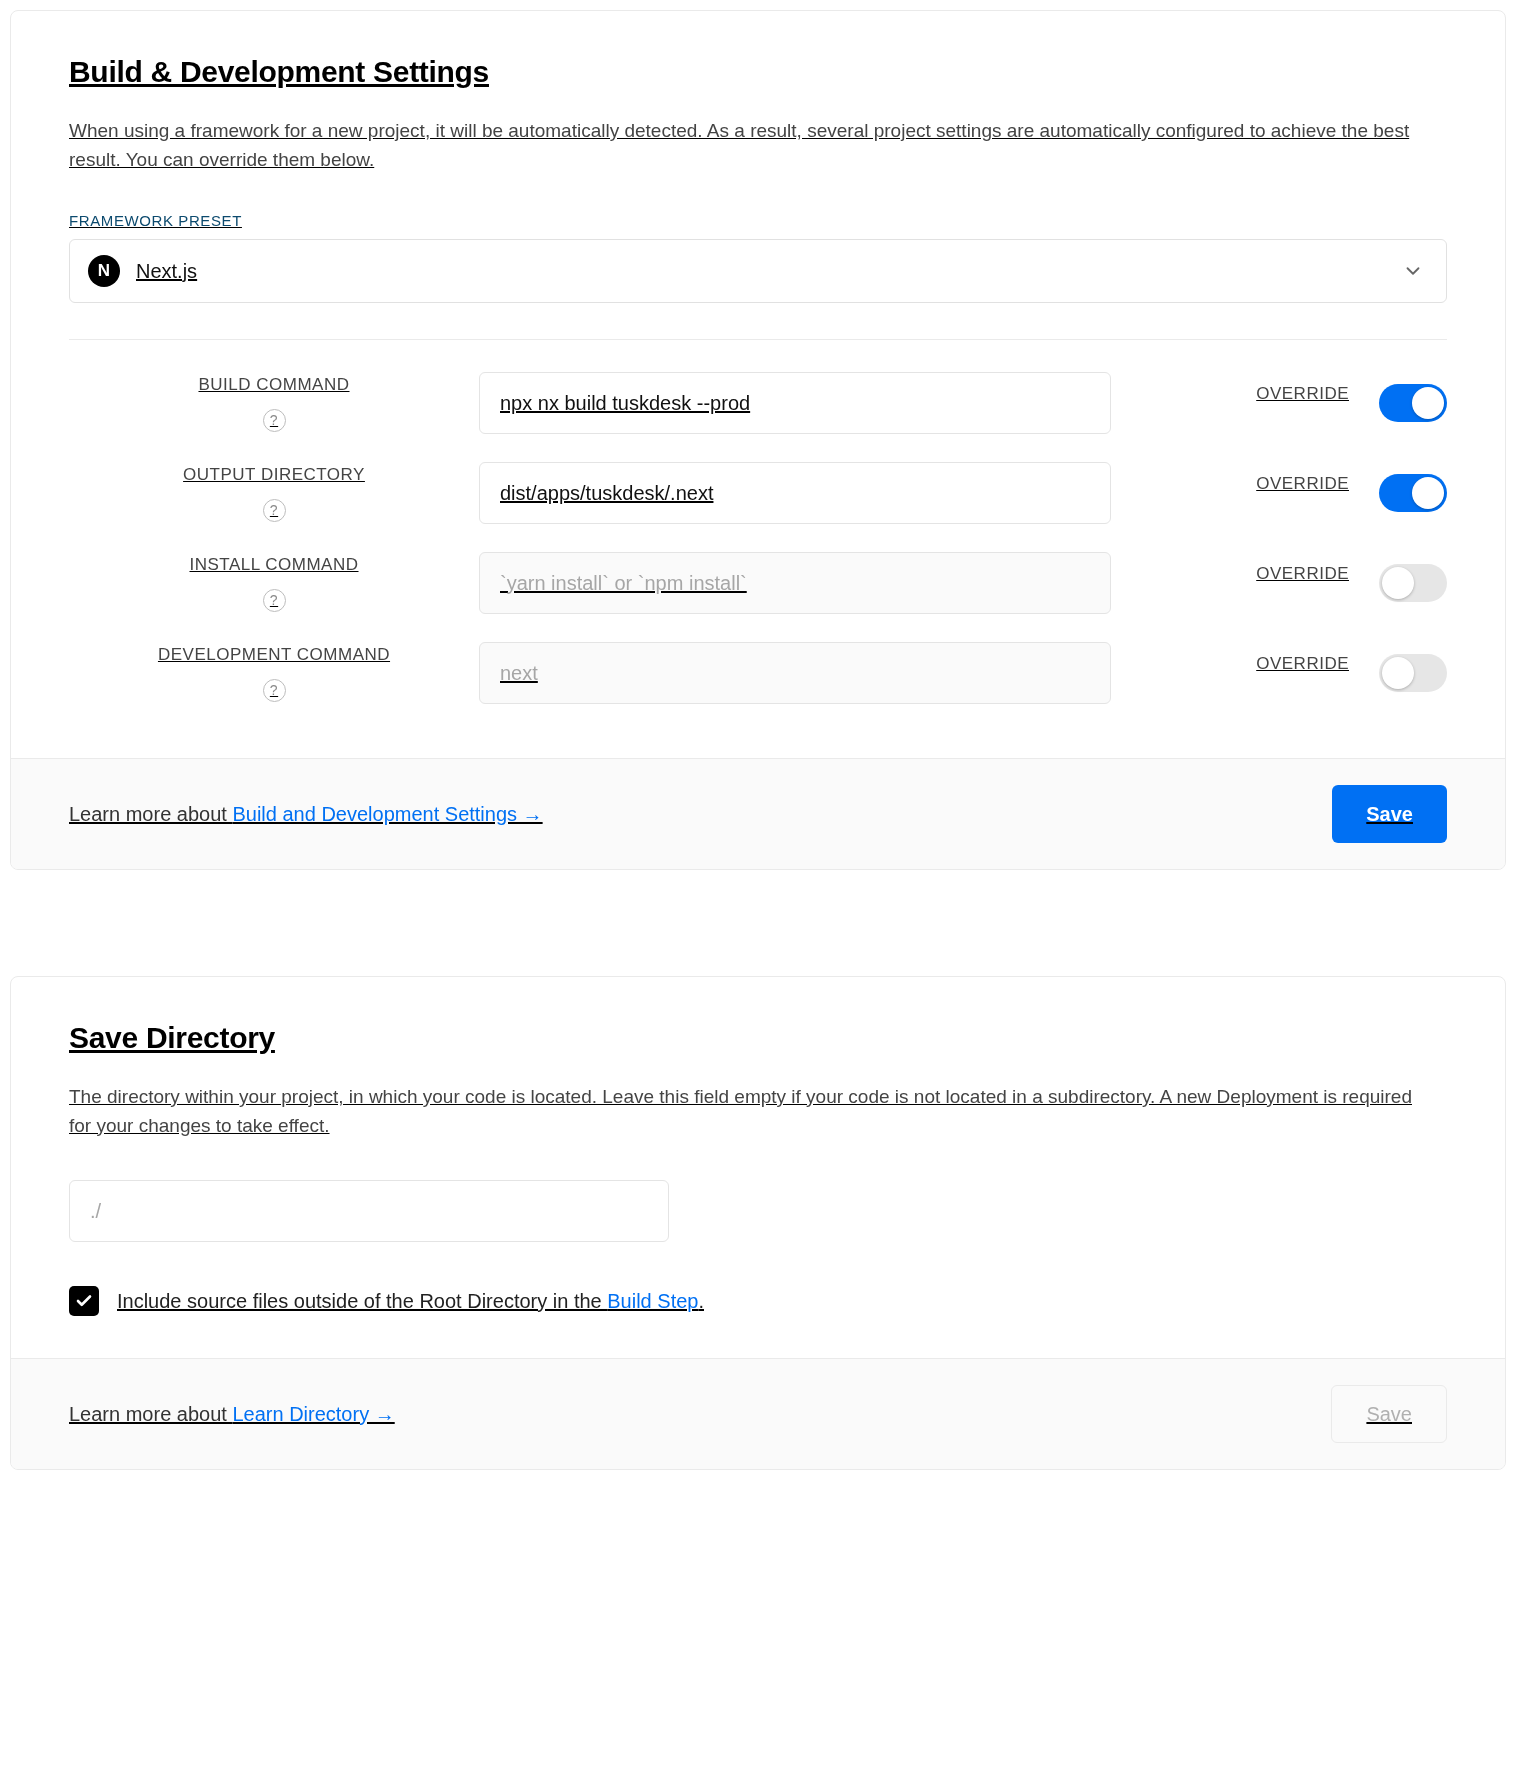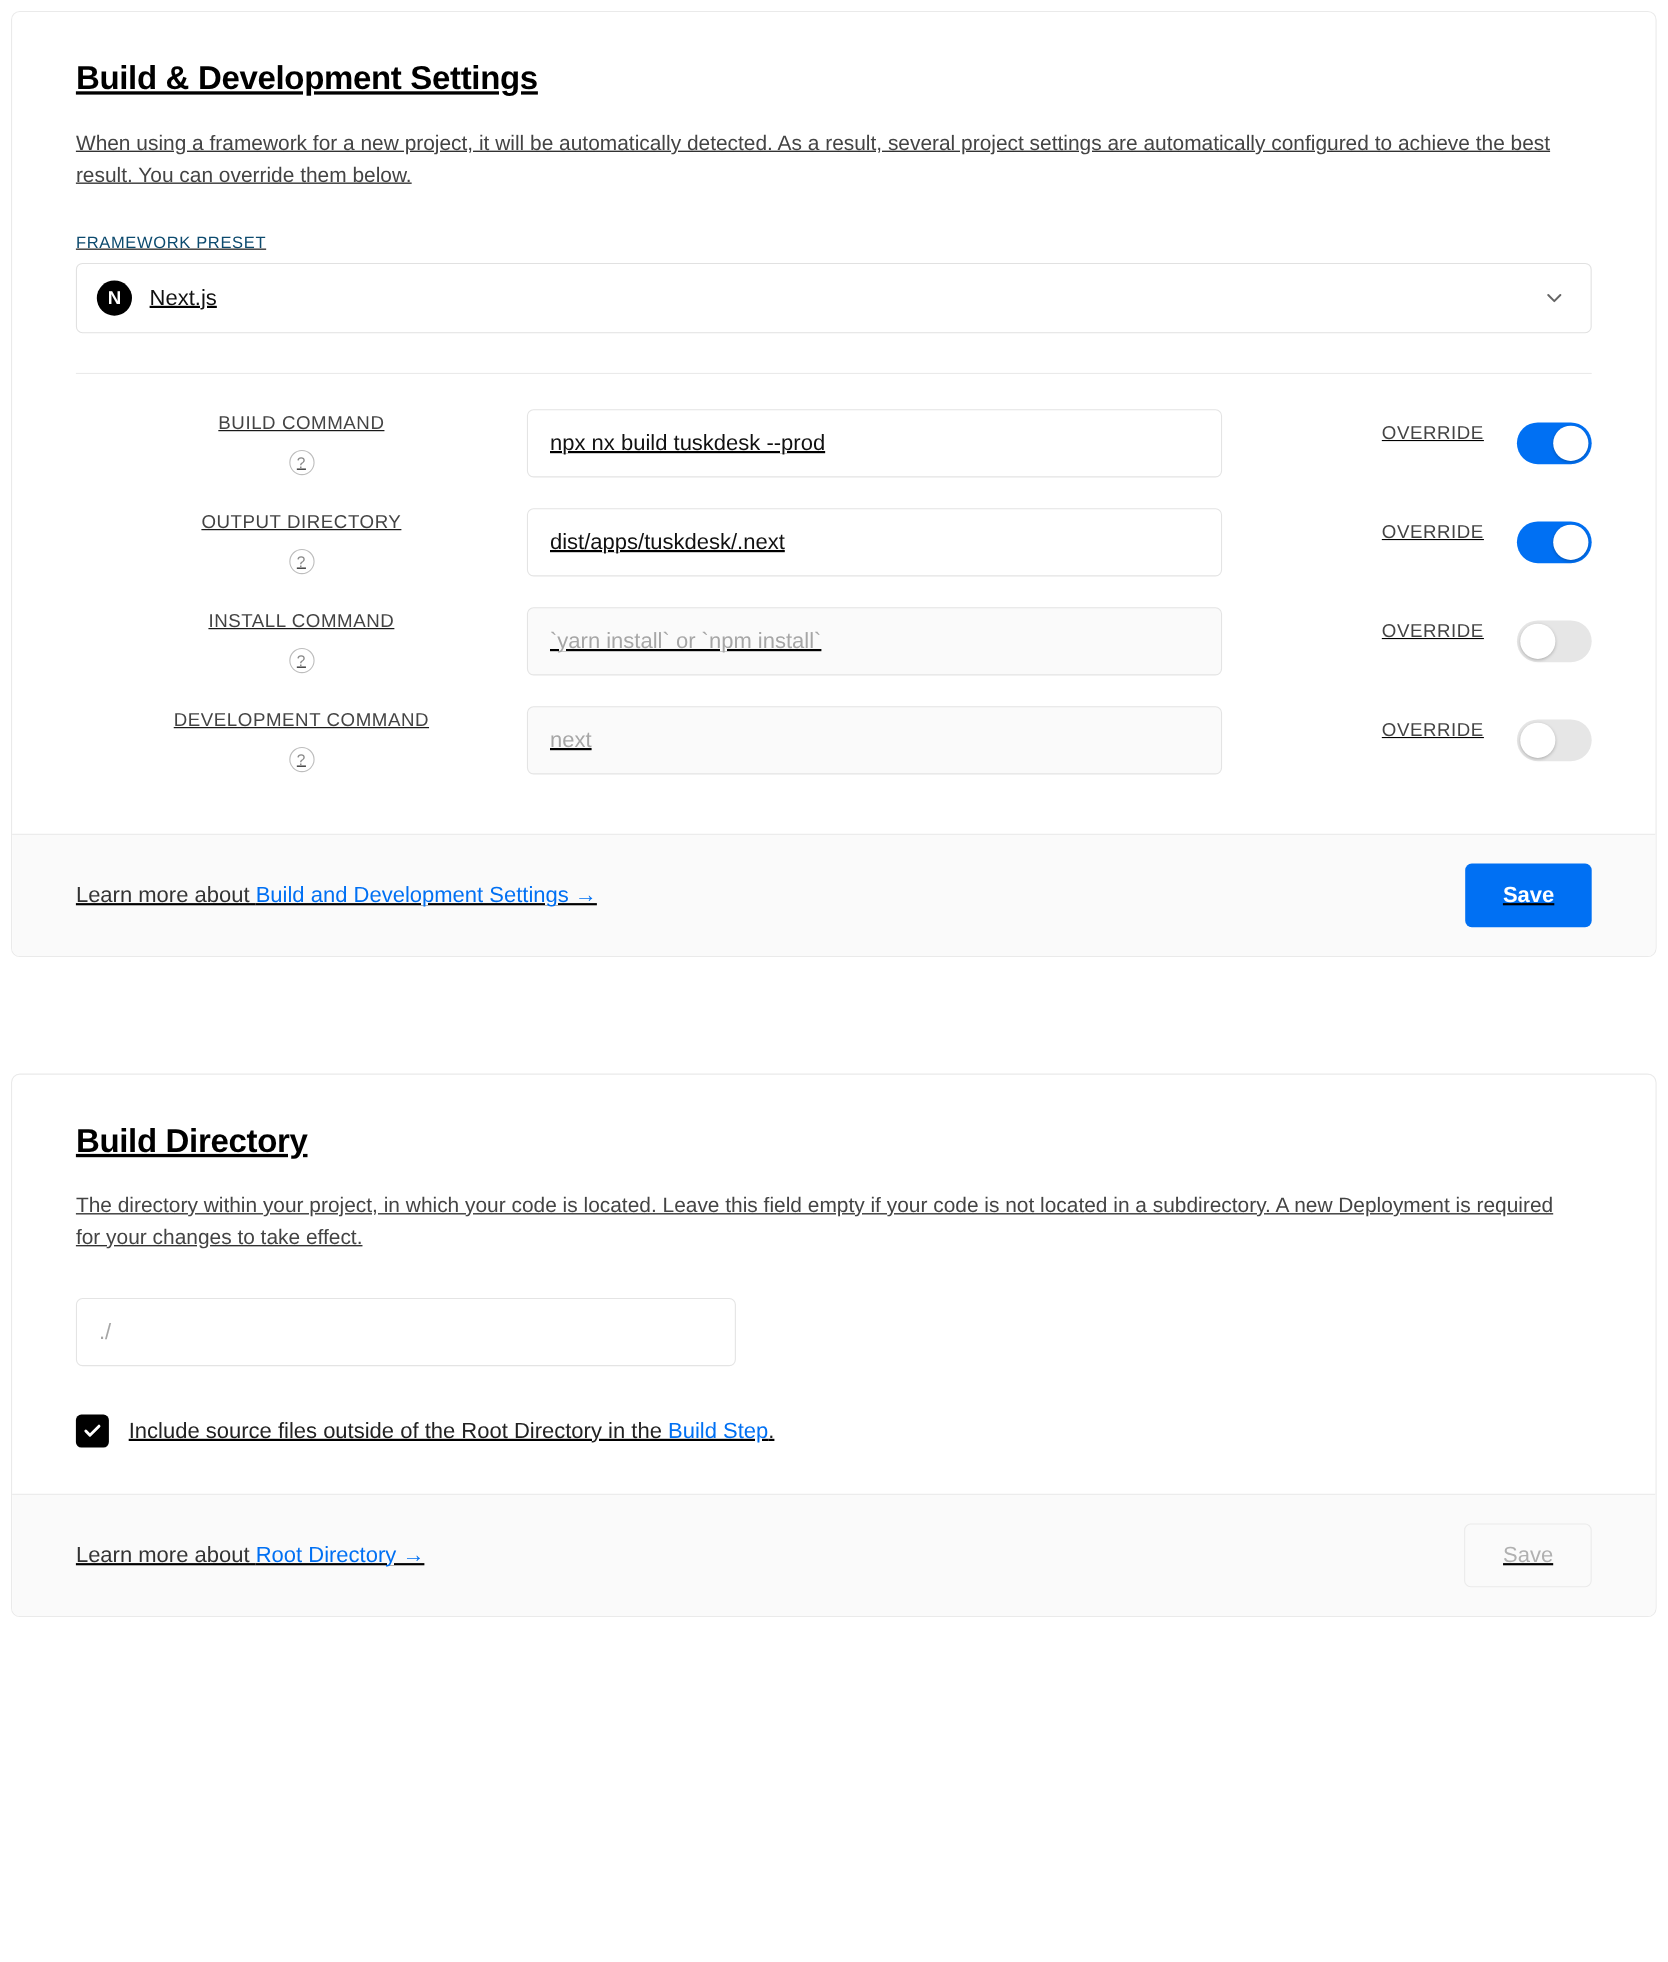--- a/index.html
+++ b/index.html
@@ -331,36 +331,36 @@
     <div class="card-footer">
       <div class="learn-text">
         <span>Learn more about </span><a class="learn-link" href="#">Build and Development Settings →</a>
       </div>
       <button class="btn-save">Save</button>
     </div>
   </section>
 
   <section class="card">
     <div class="card-body">
-      <h2 class="card-title">Build Directory</h2>
+      <h2 class="card-title">Save Directory</h2>
       <p class="card-desc">The directory within your project, in which your code is located. Leave this field empty if your code is not located in a subdirectory. A new Deployment is required for your changes to take effect.</p>
 
       <input class="root-input" type="text" placeholder="./" style="">
 
       <div class="check-row">
         <span class="checkbox">
           <svg width="18" height="18" viewBox="0 0 24 24" fill="none" stroke="#fff" stroke-width="3.5" stroke-linecap="round" stroke-linejoin="round">
               <polyline points="20 6 9 17 4 12"></polyline>
             </svg>
         </span>
         <span class="check-label"><span>Include source files outside of the Root Directory in the </span><a href="#">Build Step</a><span>.</span></span>
       </div>
     </div>
 
     <div class="card-footer">
       <div class="learn-text">
-        <span>Learn more about </span><a class="learn-link" href="#">Root Directory →</a>
+        <span>Learn more about </span><a class="learn-link" href="#">Learn Directory →</a>
       </div>
       <button class="btn-save disabled">Save</button>
     </div>
   </section>
 
 </div>
 
 </body></html>

